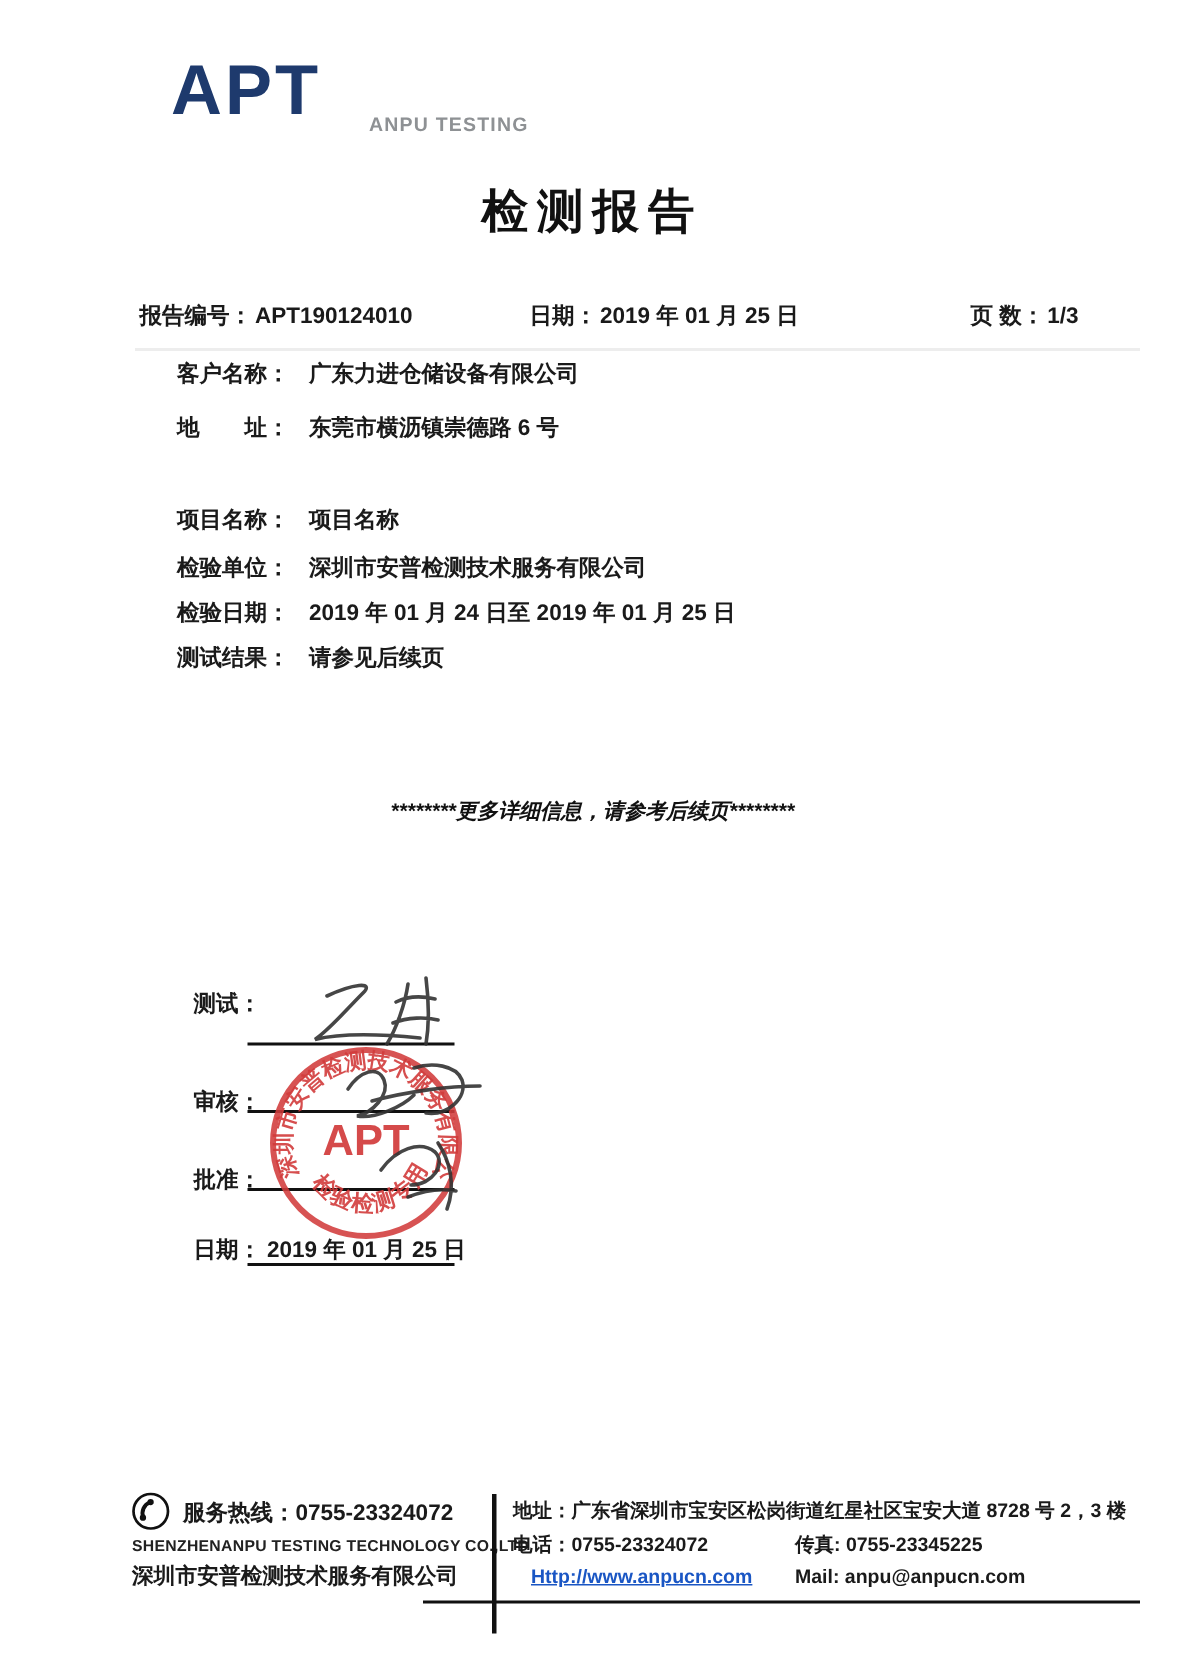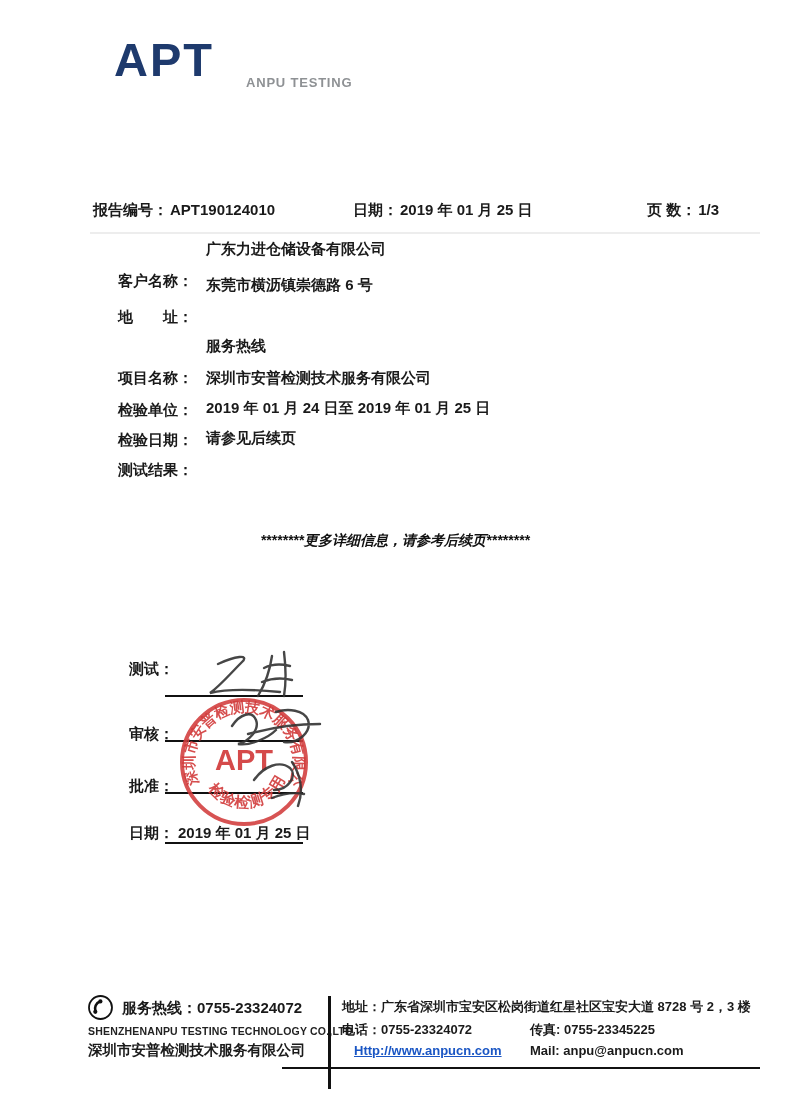--- a/index.html
+++ b/index.html
@@ -20,21 +20,21 @@
   
   .meta-row { top:201px; font-size:15px; font-weight:700; white-space:nowrap;text-align:center; }
   .meta-no   { left:63px; }
   .meta-date { left:323px; }
   .meta-pages{ left:617px; }
   .meta-row .lbl { margin-right:2px; }
   .faint-rule { left:60px; top:232px; width:690px; height:2px; background:#ededed; }
 
   
   .info-row { font-size:15px; font-weight:700; white-space:nowrap; }
-  .info-row .lbl { position:absolute; left:88px;margin-top:32px; }
+  .info-row .lbl { position:absolute; left:88px; }
   .info-row .val { position:absolute; left:176px; }
 
   
   .note { left:0; top:532px; width:100%; text-align:center; font-size:14px; font-weight:700; color:#111;font-style:italic; }
 
   
   .sig-label { left:99px; font-size:15px; font-weight:700; }
   .sig-line  { left:135px; width:138px; height:2px; background:#111; }
   .sig-date  { left:148px; font-size:15px; font-weight:700; white-space:nowrap; }
 
@@ -55,20 +55,21 @@
   .ft-hline { left:252px; top:1067px; width:496px; height:2px; background:#111; }
 </style>
 </head>
 <body>
 
 <div class="page">
 
   <div class="abs logo-apt">APT</div>
   <div class="abs logo-en">ANPU TESTING</div>
 
+  <div class="abs doc-title">检测报告</div>
 
   <div class="abs meta-row meta-no">
     <span class="lbl">报告编号：</span><span>APT190124010</span>
   </div>
   <div class="abs meta-row meta-date">
     <span class="lbl">日期：</span><span>2019 年 01 月 25 日</span>
   </div>
   <div class="abs meta-row meta-pages">
     <span class="lbl">页 数：</span><span>1/3</span>
   </div>
@@ -78,21 +79,21 @@
     <span class="lbl">客户名称：</span>
     <span class="val">广东力进仓储设备有限公司</span>
   </div>
   <div class="abs info-row" style="top:276px;">
     <span class="lbl">地　　址：</span>
     <span class="val">东莞市横沥镇崇德路 6 号</span>
   </div>
 
   <div class="abs info-row" style="top:337px;">
     <span class="lbl">项目名称：</span>
-    <span class="val">服务热线</span>
+    <span class="val">项目名称</span>
   </div>
   <div class="abs info-row" style="top:369px;">
     <span class="lbl">检验单位：</span>
     <span class="val">深圳市安普检测技术服务有限公司</span>
   </div>
   <div class="abs info-row" style="top:399px;">
     <span class="lbl">检验日期：</span>
     <span class="val">2019 年 01 月 24 日至 2019 年 01 月 25 日</span>
   </div>
   <div class="abs info-row" style="top:429px;">

